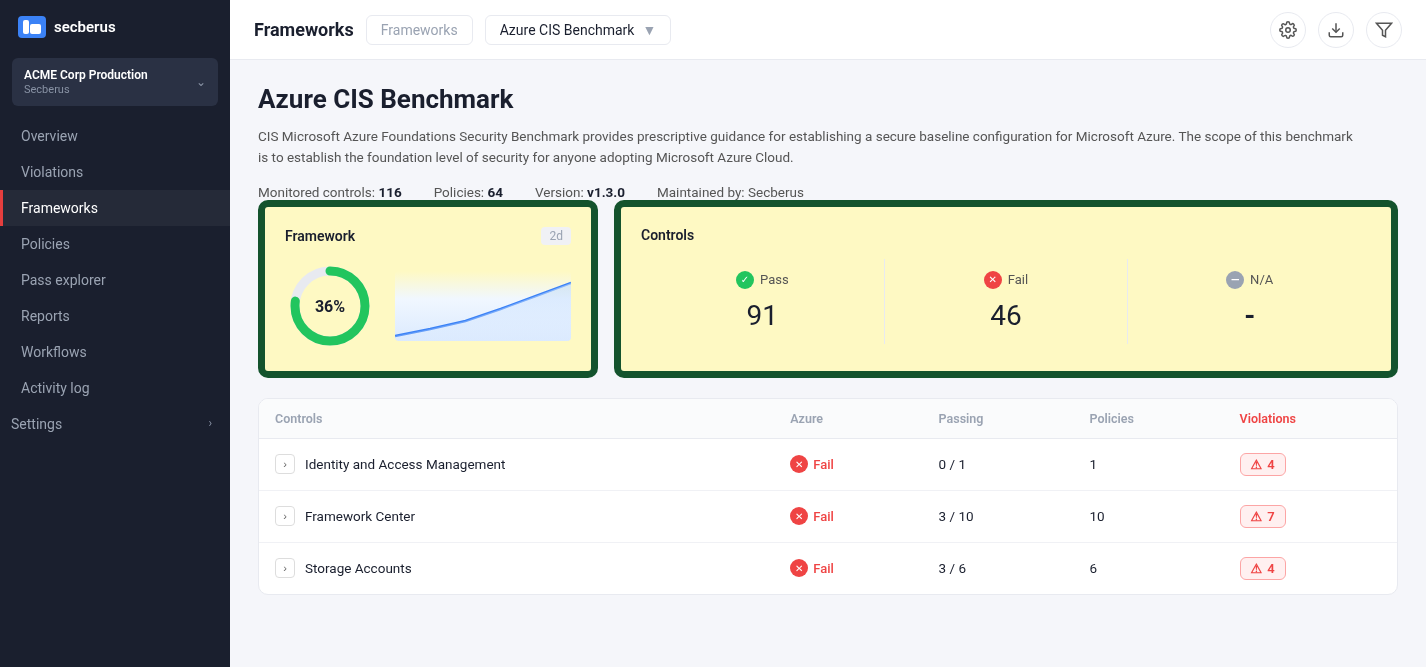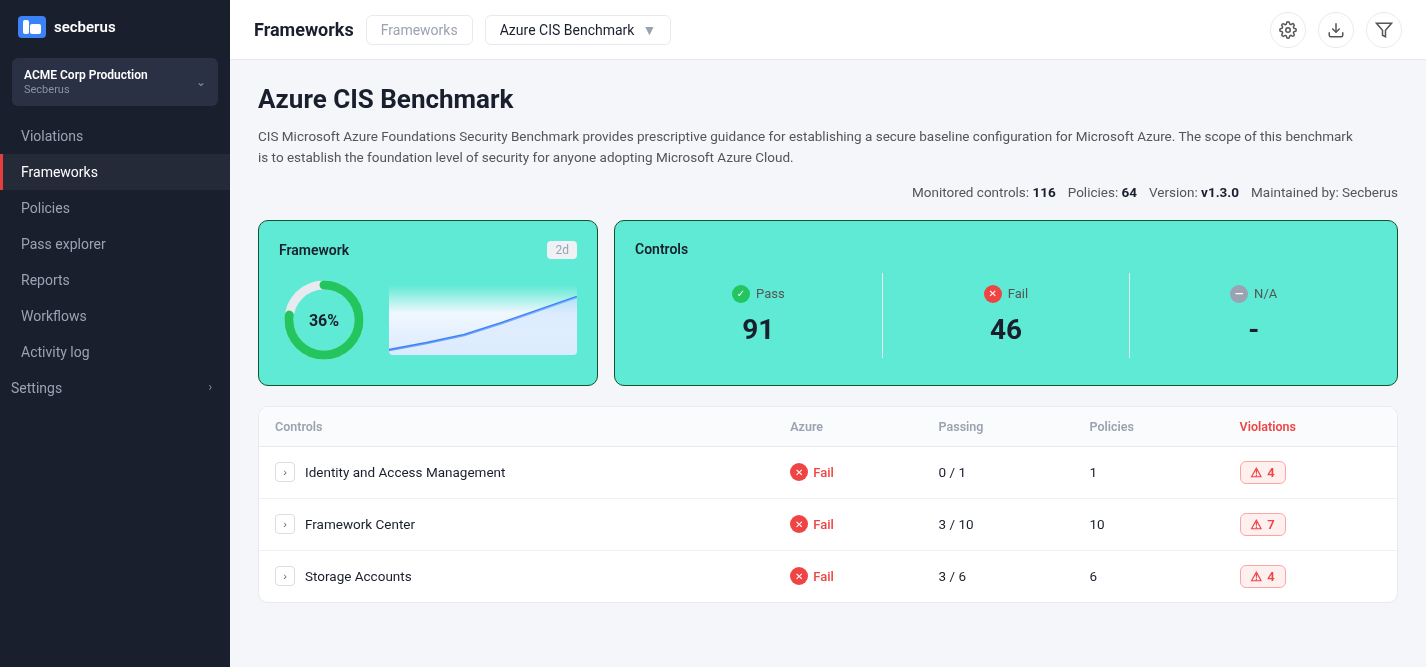--- a/index.html
+++ b/index.html
@@ -147,38 +147,36 @@
     .page-desc {
       font-size: 13.5px;
       color: #555;
       line-height: 1.55;
       max-width: 1100px;
       margin-bottom: 16px;
     }
     .meta-row {
       display: flex;
       align-items: center;
-      gap: 12px;
+      gap: 32px;
       font-size: 13.5px;
       color: #555;
-      margin-bottom: 20px;
-      justify-content: flex-end;
     }
     .meta-val { font-weight: 700; color: #1a1f2e; }
 
     
     .cards-row {
       display: flex;
       gap: 16px;
       margin-bottom: 20px;
     }
     .card {
-      background: #5eead4;
+      background: #fef9c3;
       border-radius: 10px;
-      border: 1px solid #14532d;
+      border: 7px solid #14532d;
       padding: 20px;
     }
     .card-framework {
       width: 340px;
       flex-shrink: 0;
     }
     .card-controls {
       flex: 1;
     }
     .card-header {
@@ -250,21 +248,21 @@
     .stat-label {
       display: flex;
       align-items: center;
       gap: 6px;
       font-size: 13px;
       color: #555;
       margin-bottom: 10px;
     }
     .stat-num {
       font-size: 28px;
-      font-weight: 700;
+      font-weight: 400;
       color: #1a1f2e;
     }
     .status-dot-pass {
       width: 18px; height: 18px;
       background: #22c55e;
       border-radius: 50%;
       display: flex; align-items: center; justify-content: center;
       color: white;
       font-size: 10px;
     }
@@ -380,20 +378,23 @@
 
   <div class="workspace-selector">
     <div>
       <div class="workspace-name">ACME Corp Production</div>
       <div class="workspace-sub">Secberus</div>
     </div>
     <span class="chevron-icon">⌄</span>
   </div>
 
   <nav class="nav-items">
+    <div class="nav-item">
+      <span>Overview</span>
+    </div>
     <div class="nav-item">
       <span>Violations</span>
     </div>
     <div class="nav-item active">
       <span>Frameworks</span>
     </div>
     <div class="nav-item">
       <span>Policies</span>
     </div>
     <div class="nav-item">

